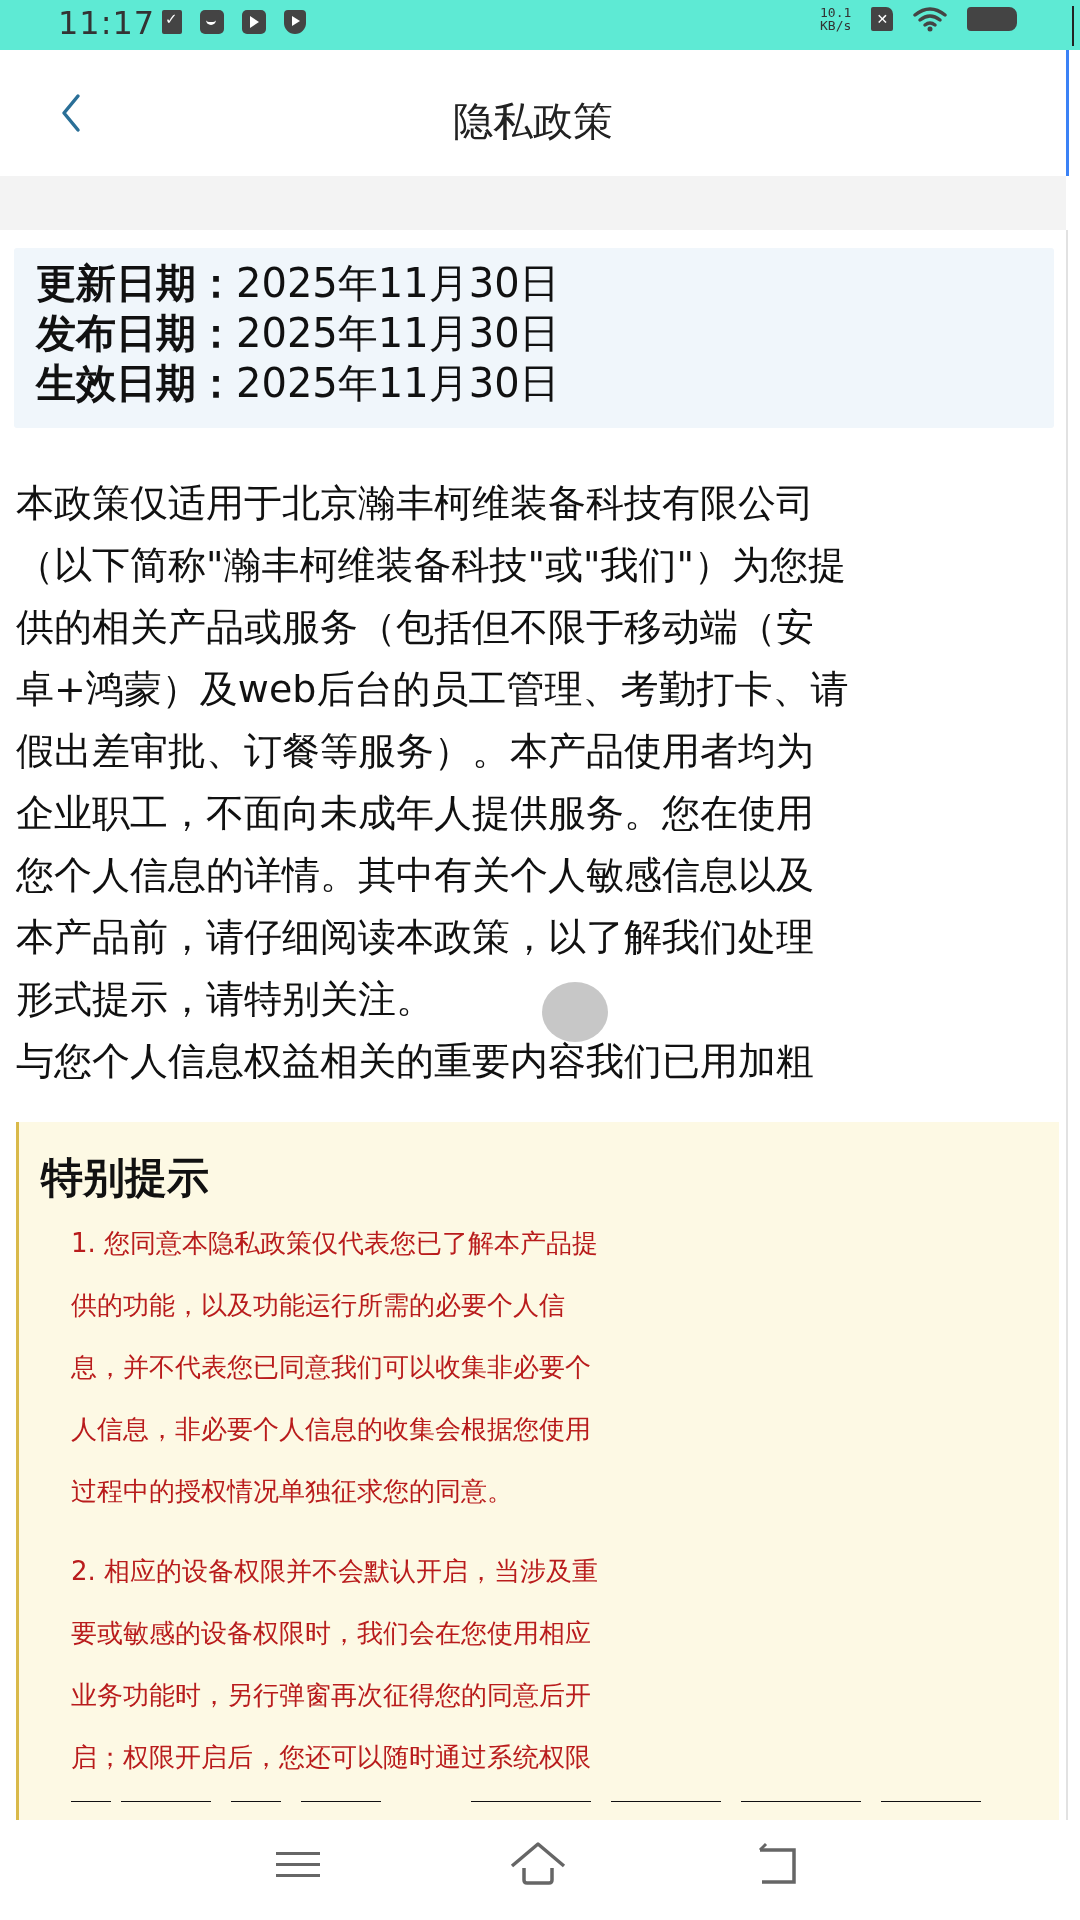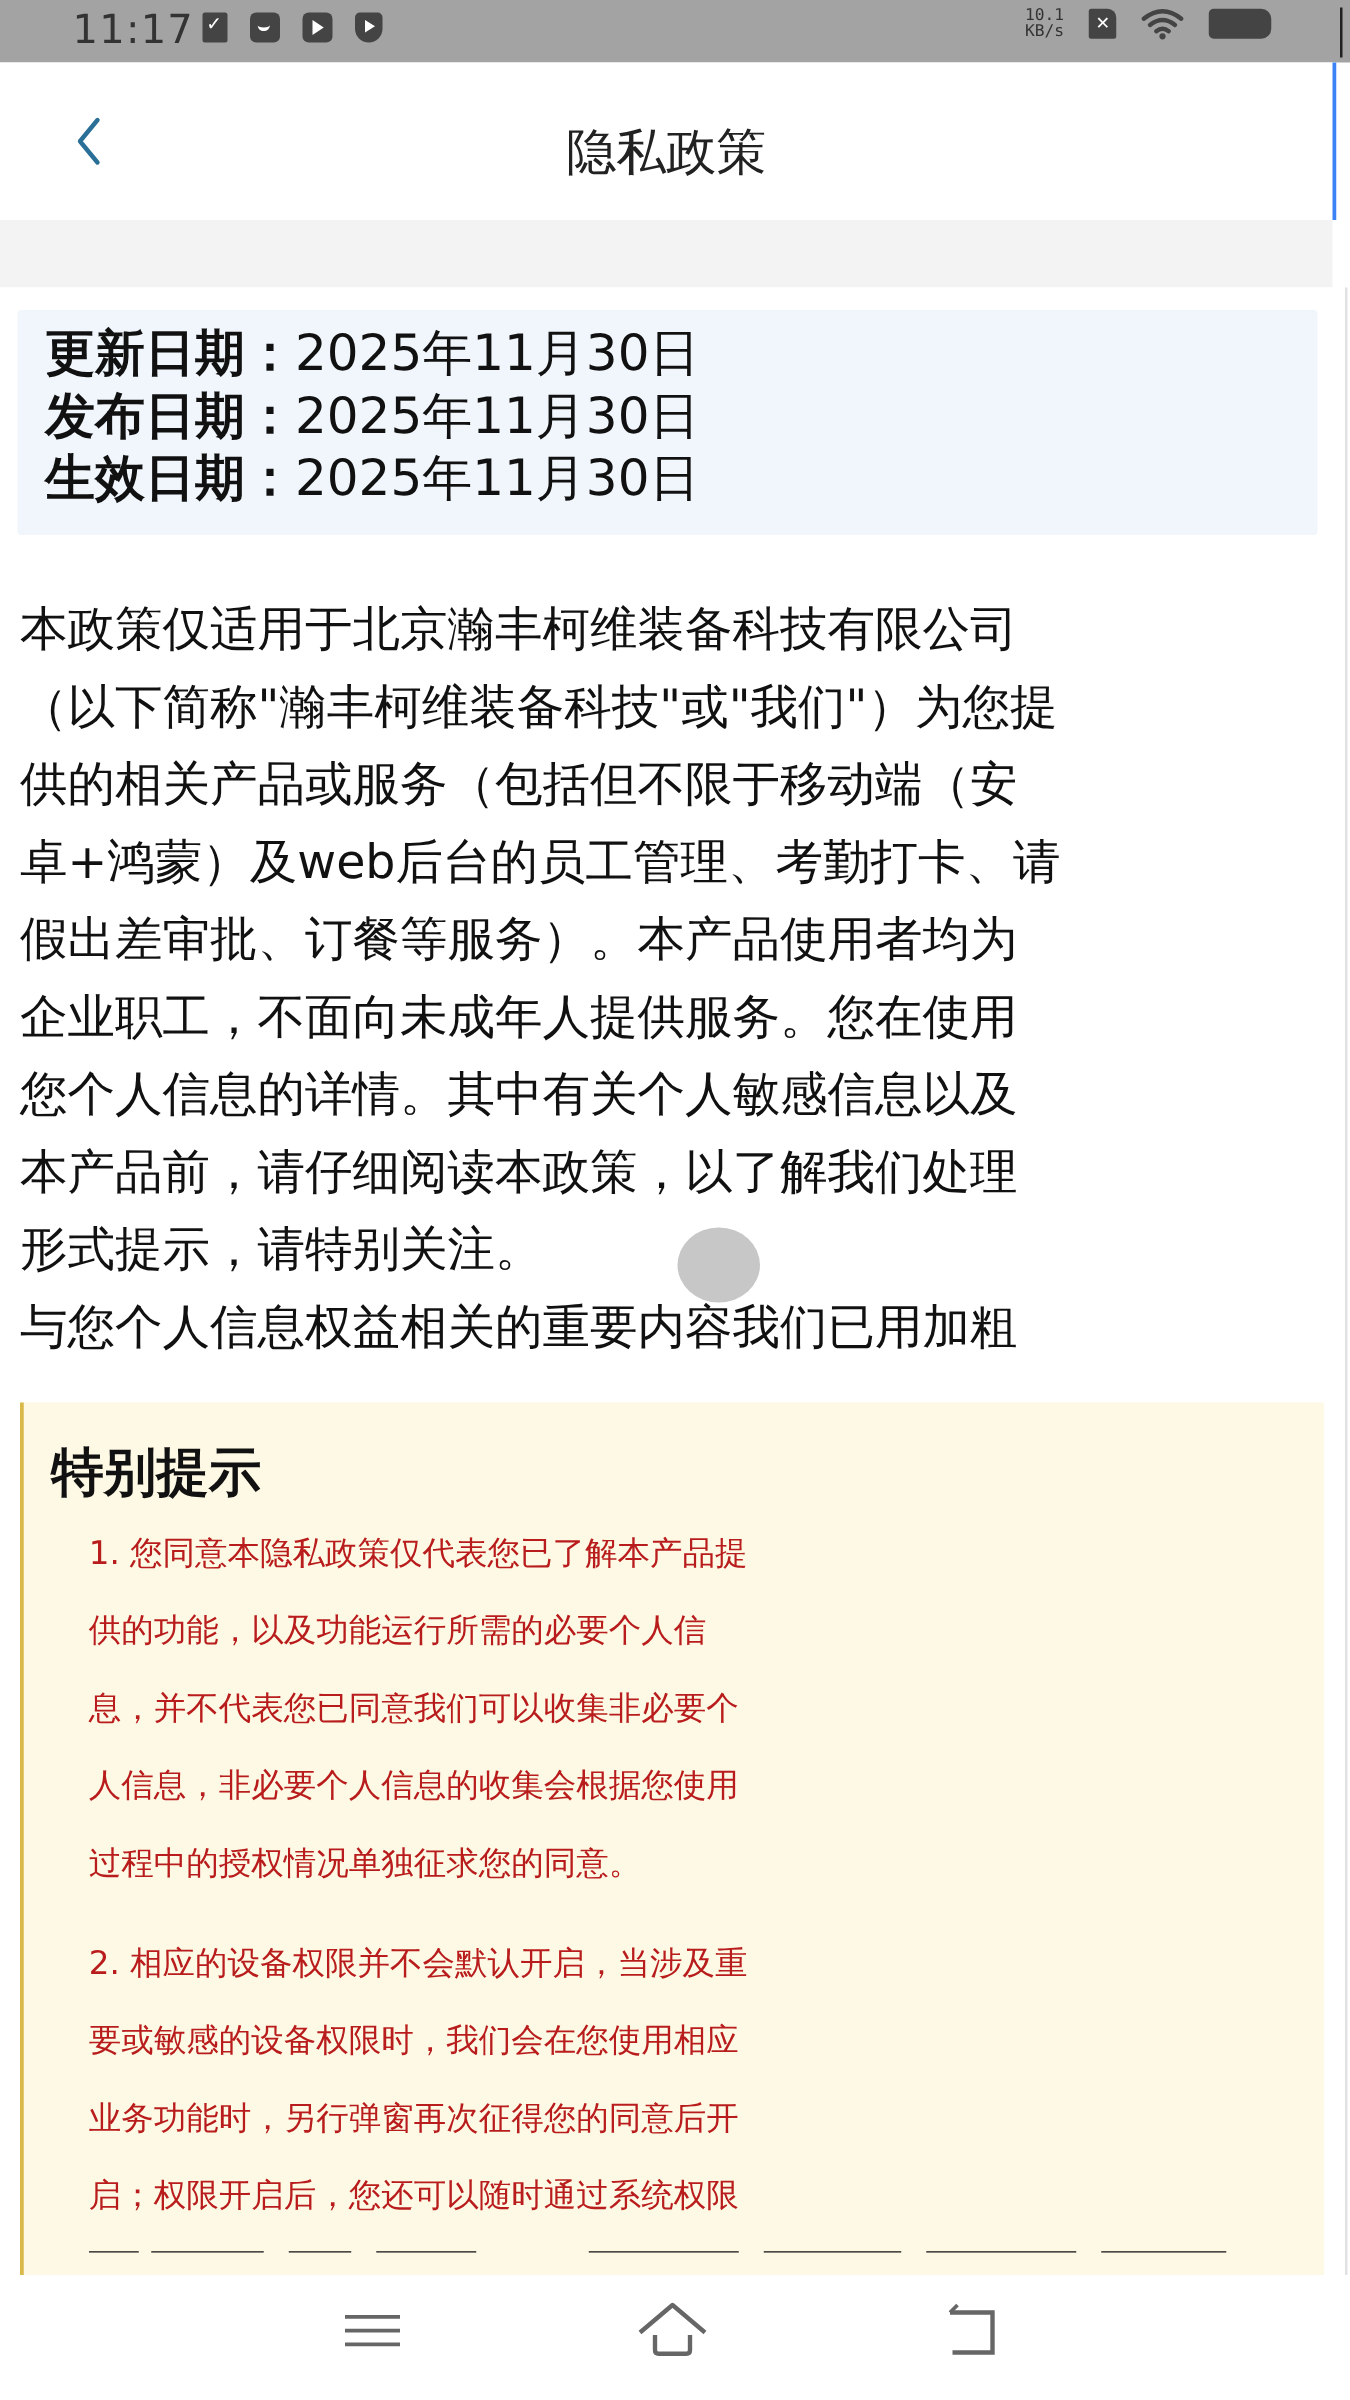--- a/index.html
+++ b/index.html
@@ -4,21 +4,21 @@
 <style>
   html, body { margin:0; padding:0; }
   body {
     width:1080px; height:1920px; overflow:hidden; position:relative;
     background:#ffffff;
     font-family:"DejaVu Sans","Liberation Sans",sans-serif;
     color:#111;
   }
   .statusbar {
     position:absolute; left:0; top:0; width:1080px; height:50px;
-    display:flex; align-items:center; background:#a3a3a3;
+    display:flex; align-items:center; background:#5eead4;
   }
   .sb-time { position:absolute; left:58px; top:4px; font-size:32px; color:#333; letter-spacing:1px; }
   .sb-icons-left { position:absolute; left:162px; top:10px; display:flex; gap:18px; align-items:center; }
   .sb-ico { width:24px; height:24px; background:#444; border-radius:5px; position:relative; }
   .sb-ico.clip { width:20px; border-radius:2px; }
   .sb-ico.shield { width:22px; border-radius:4px 4px 11px 11px; }
   .sb-ico.mail::after { content:""; position:absolute; left:6px; top:6px; width:10px; height:6px; border-bottom:3px solid #fff; border-radius:0 0 6px 6px; }
   .sb-ico.play::after { content:""; position:absolute; left:8px; top:6px; border-left:9px solid #fff; border-top:6px solid transparent; border-bottom:6px solid transparent; }
   .sb-ico.shield::after { content:""; position:absolute; left:8px; top:6px; border-left:8px solid #fff; border-top:5px solid transparent; border-bottom:5px solid transparent; }
   .sb-ico.clip::after { content:"✓"; position:absolute; left:3px; top:0px; color:#fff; font-size:15px; }
@@ -32,21 +32,21 @@
   .header {
     position:absolute; left:0; top:50px; width:1066px; height:126px; background:#fff;
     border-right:3px solid #3b82f6;
   }
   .back-btn { position:absolute; left:52px; top:40px; width:40px; height:46px; cursor:pointer; }
   .back-btn svg { width:40px; height:46px; }
   .title { position:absolute; left:0; right:0; top:44px; text-align:center; font-size:40px; color:#222; }
 
   .gap-bar { position:absolute; left:0; top:176px; width:1066px; height:54px; background:#f3f3f3; }
 
-  .content { position:absolute; left:0; top:230px; width:1066px; height:1590px; overflow:hidden; background:#fff; border-right:2px solid #e2e2e2;padding-left:10px; }
+  .content { position:absolute; left:0; top:230px; width:1066px; height:1590px; overflow:hidden; background:#fff; border-right:2px solid #e2e2e2; }
   .dates-box {
     position:absolute; left:14px; top:18px; width:1040px; height:180px;
     background:#f0f6fb; border-radius:3px;
   }
   .date-row { position:absolute; left:22px; font-size:40px; line-height:50px; white-space:nowrap; }
   .date-row .lbl { font-weight:bold; }
   .date-row .val { color:#111; }
 
   .intro {
     position:absolute; left:16px; top:242px; width:1040px;

